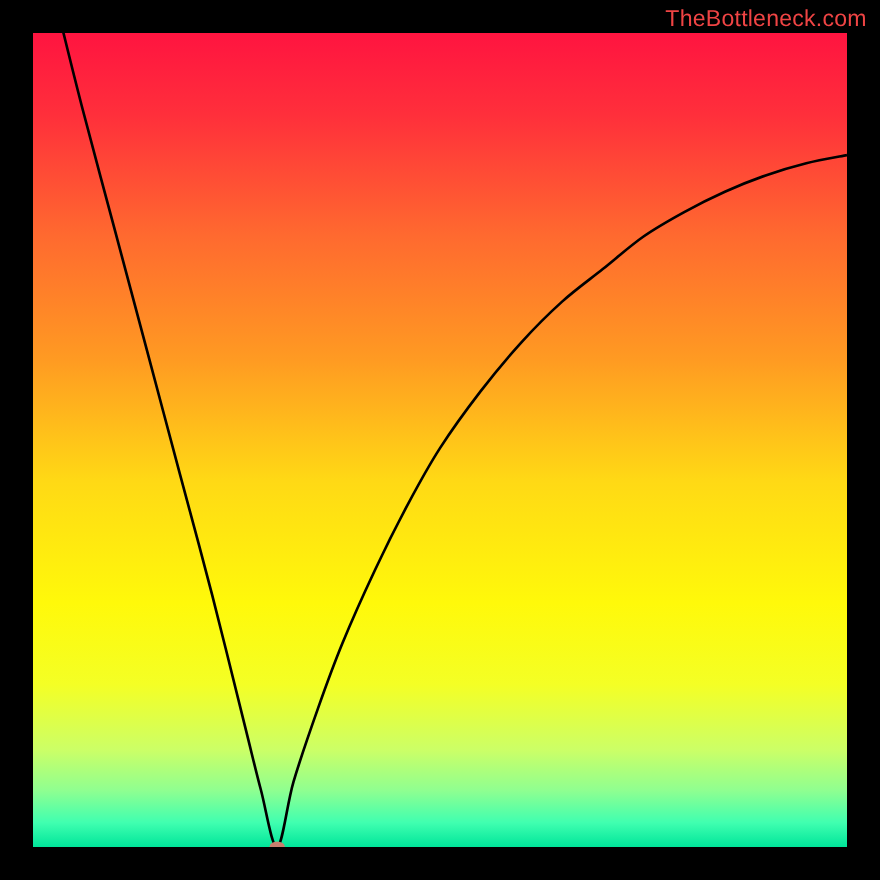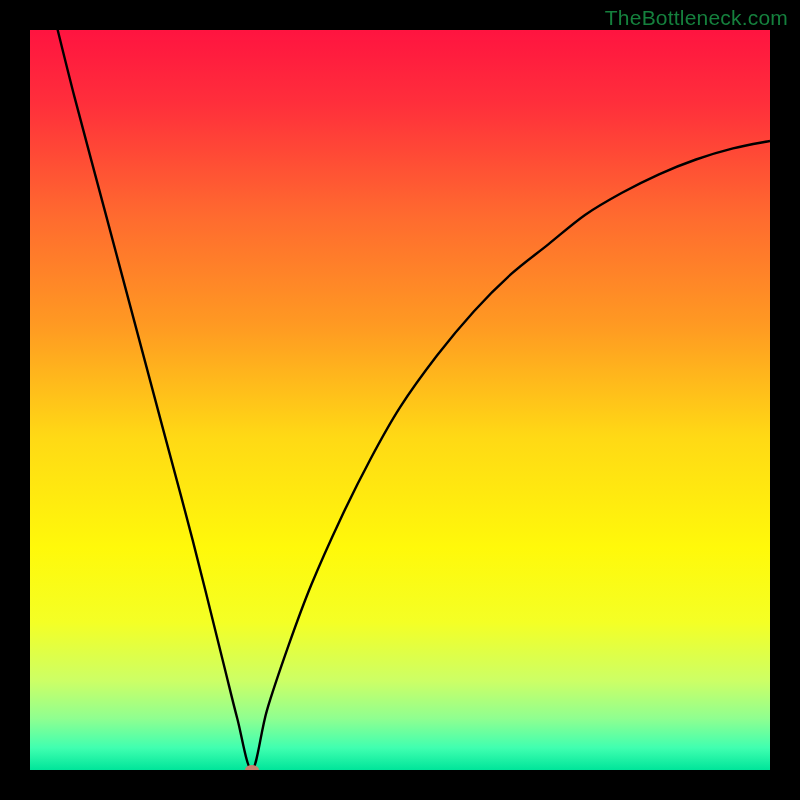--- a/index.html
+++ b/index.html
@@ -32,21 +32,21 @@
   }
   .curve-svg {
     position: absolute;
     top: 0; left: 0;
     width: 100%; height: 100%;
   }
   .watermark {
     position: absolute;
     top: 6px;
     right: 12px;
-    color: #15803d;
+    color: #ef4444;
     font-size: 21px;
     letter-spacing: 0.2px;
   }
   .marker {
     position: absolute;
     width: 14px;
     height: 10px;
     border-radius: 50%;
     transform: translate(-50%, -50%);
   }

